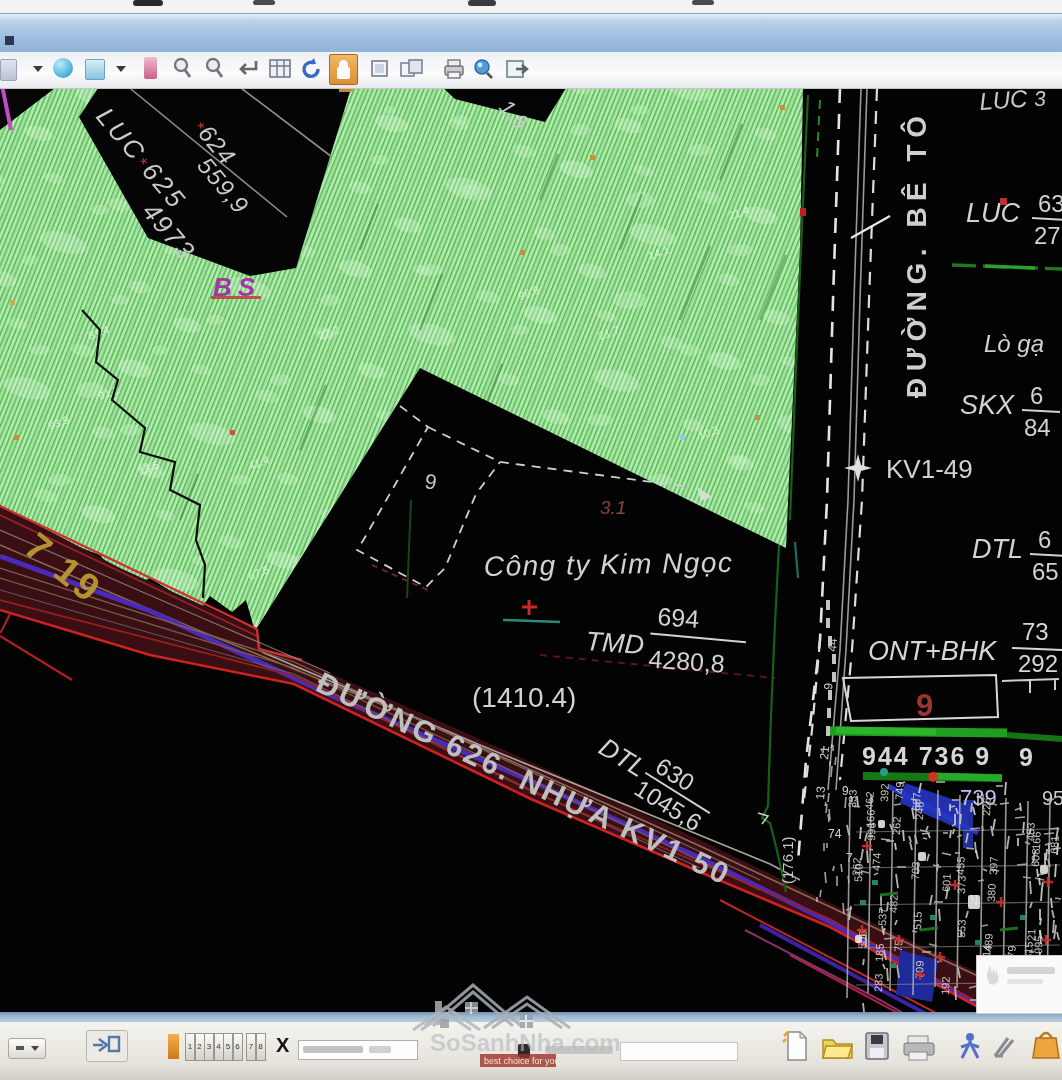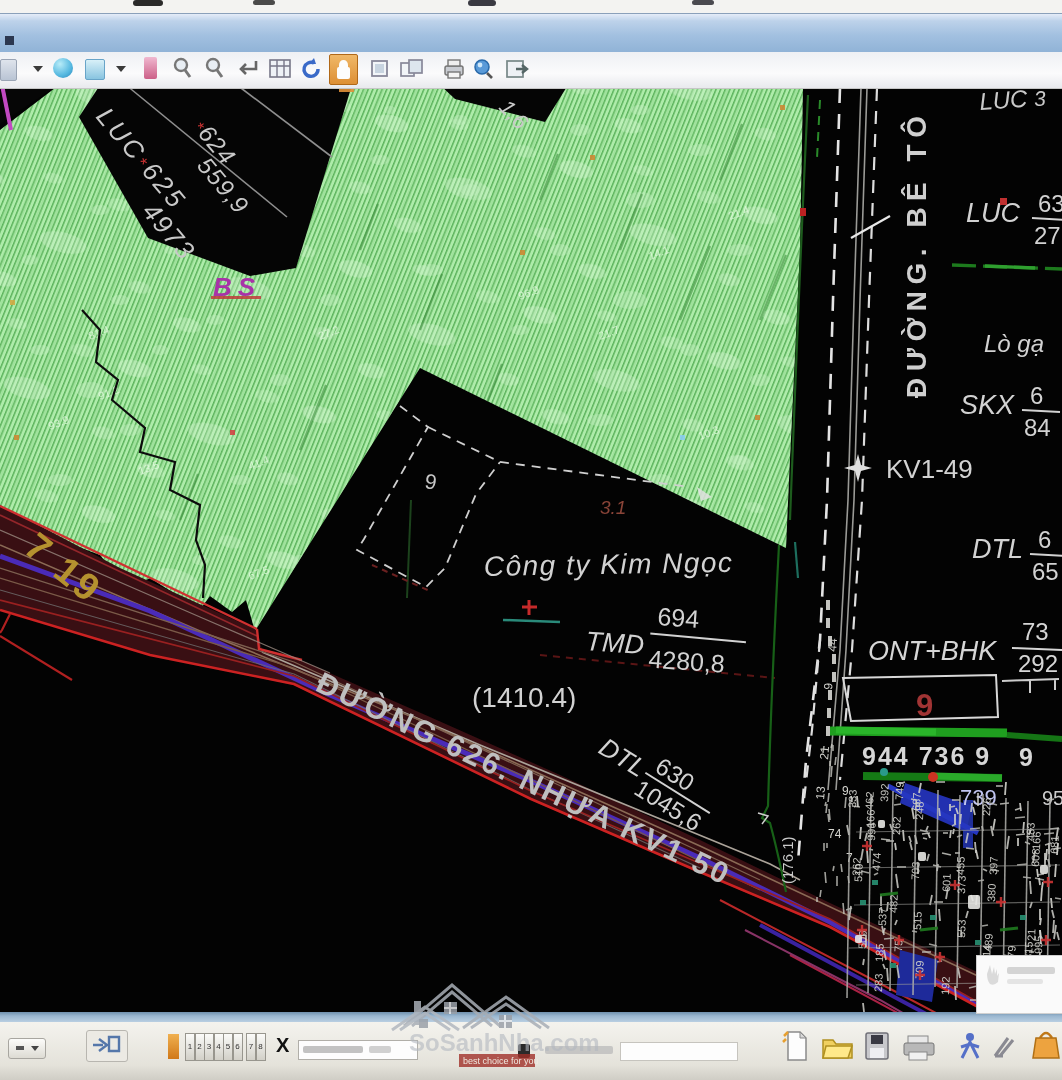--- a/index.html
+++ b/index.html
@@ -823,21 +823,21 @@
   </div>
 
   <div class="abs" style="left:1030px;top:6px;width:32px;height:36px">
     <svg width="32" height="36" viewBox="0 0 32 36">
           <path d="M10,10 q6,-10 12,0" stroke="#c07818" stroke-width="2.5" fill="none"></path>
           <path d="M6,10 h20 l3,20 h-26 z" fill="#eda33f" stroke="#b06f14" stroke-width="1.5"></path>
         </svg>
   </div>
 </div>
 
-<div class="abs" style="left:387px;top:975px;width:360px;height:100px;z-index:30;pointer-events:none" id="watermark">
+<div class="abs" style="left:408px;top:975px;width:360px;height:100px;z-index:30;pointer-events:none" id="watermark">
   <svg width="360" height="100" viewBox="0 0 360 100">
 
     <g opacity="0.85">
       <path d="M17,51 L65,10 L113,51 M25,51 L65,17 L105,51" stroke="#a8aeb6" stroke-width="3" fill="none"></path>
 
       <rect x="27" y="26" width="7" height="24" fill="#a8aeb6"></rect>
 
       <rect x="57" y="27" width="13" height="12" fill="#9aa0a8"></rect>
       <path d="M57,33 h13 M63,27 v12" stroke="#e8eaec" stroke-width="2"></path>
 

